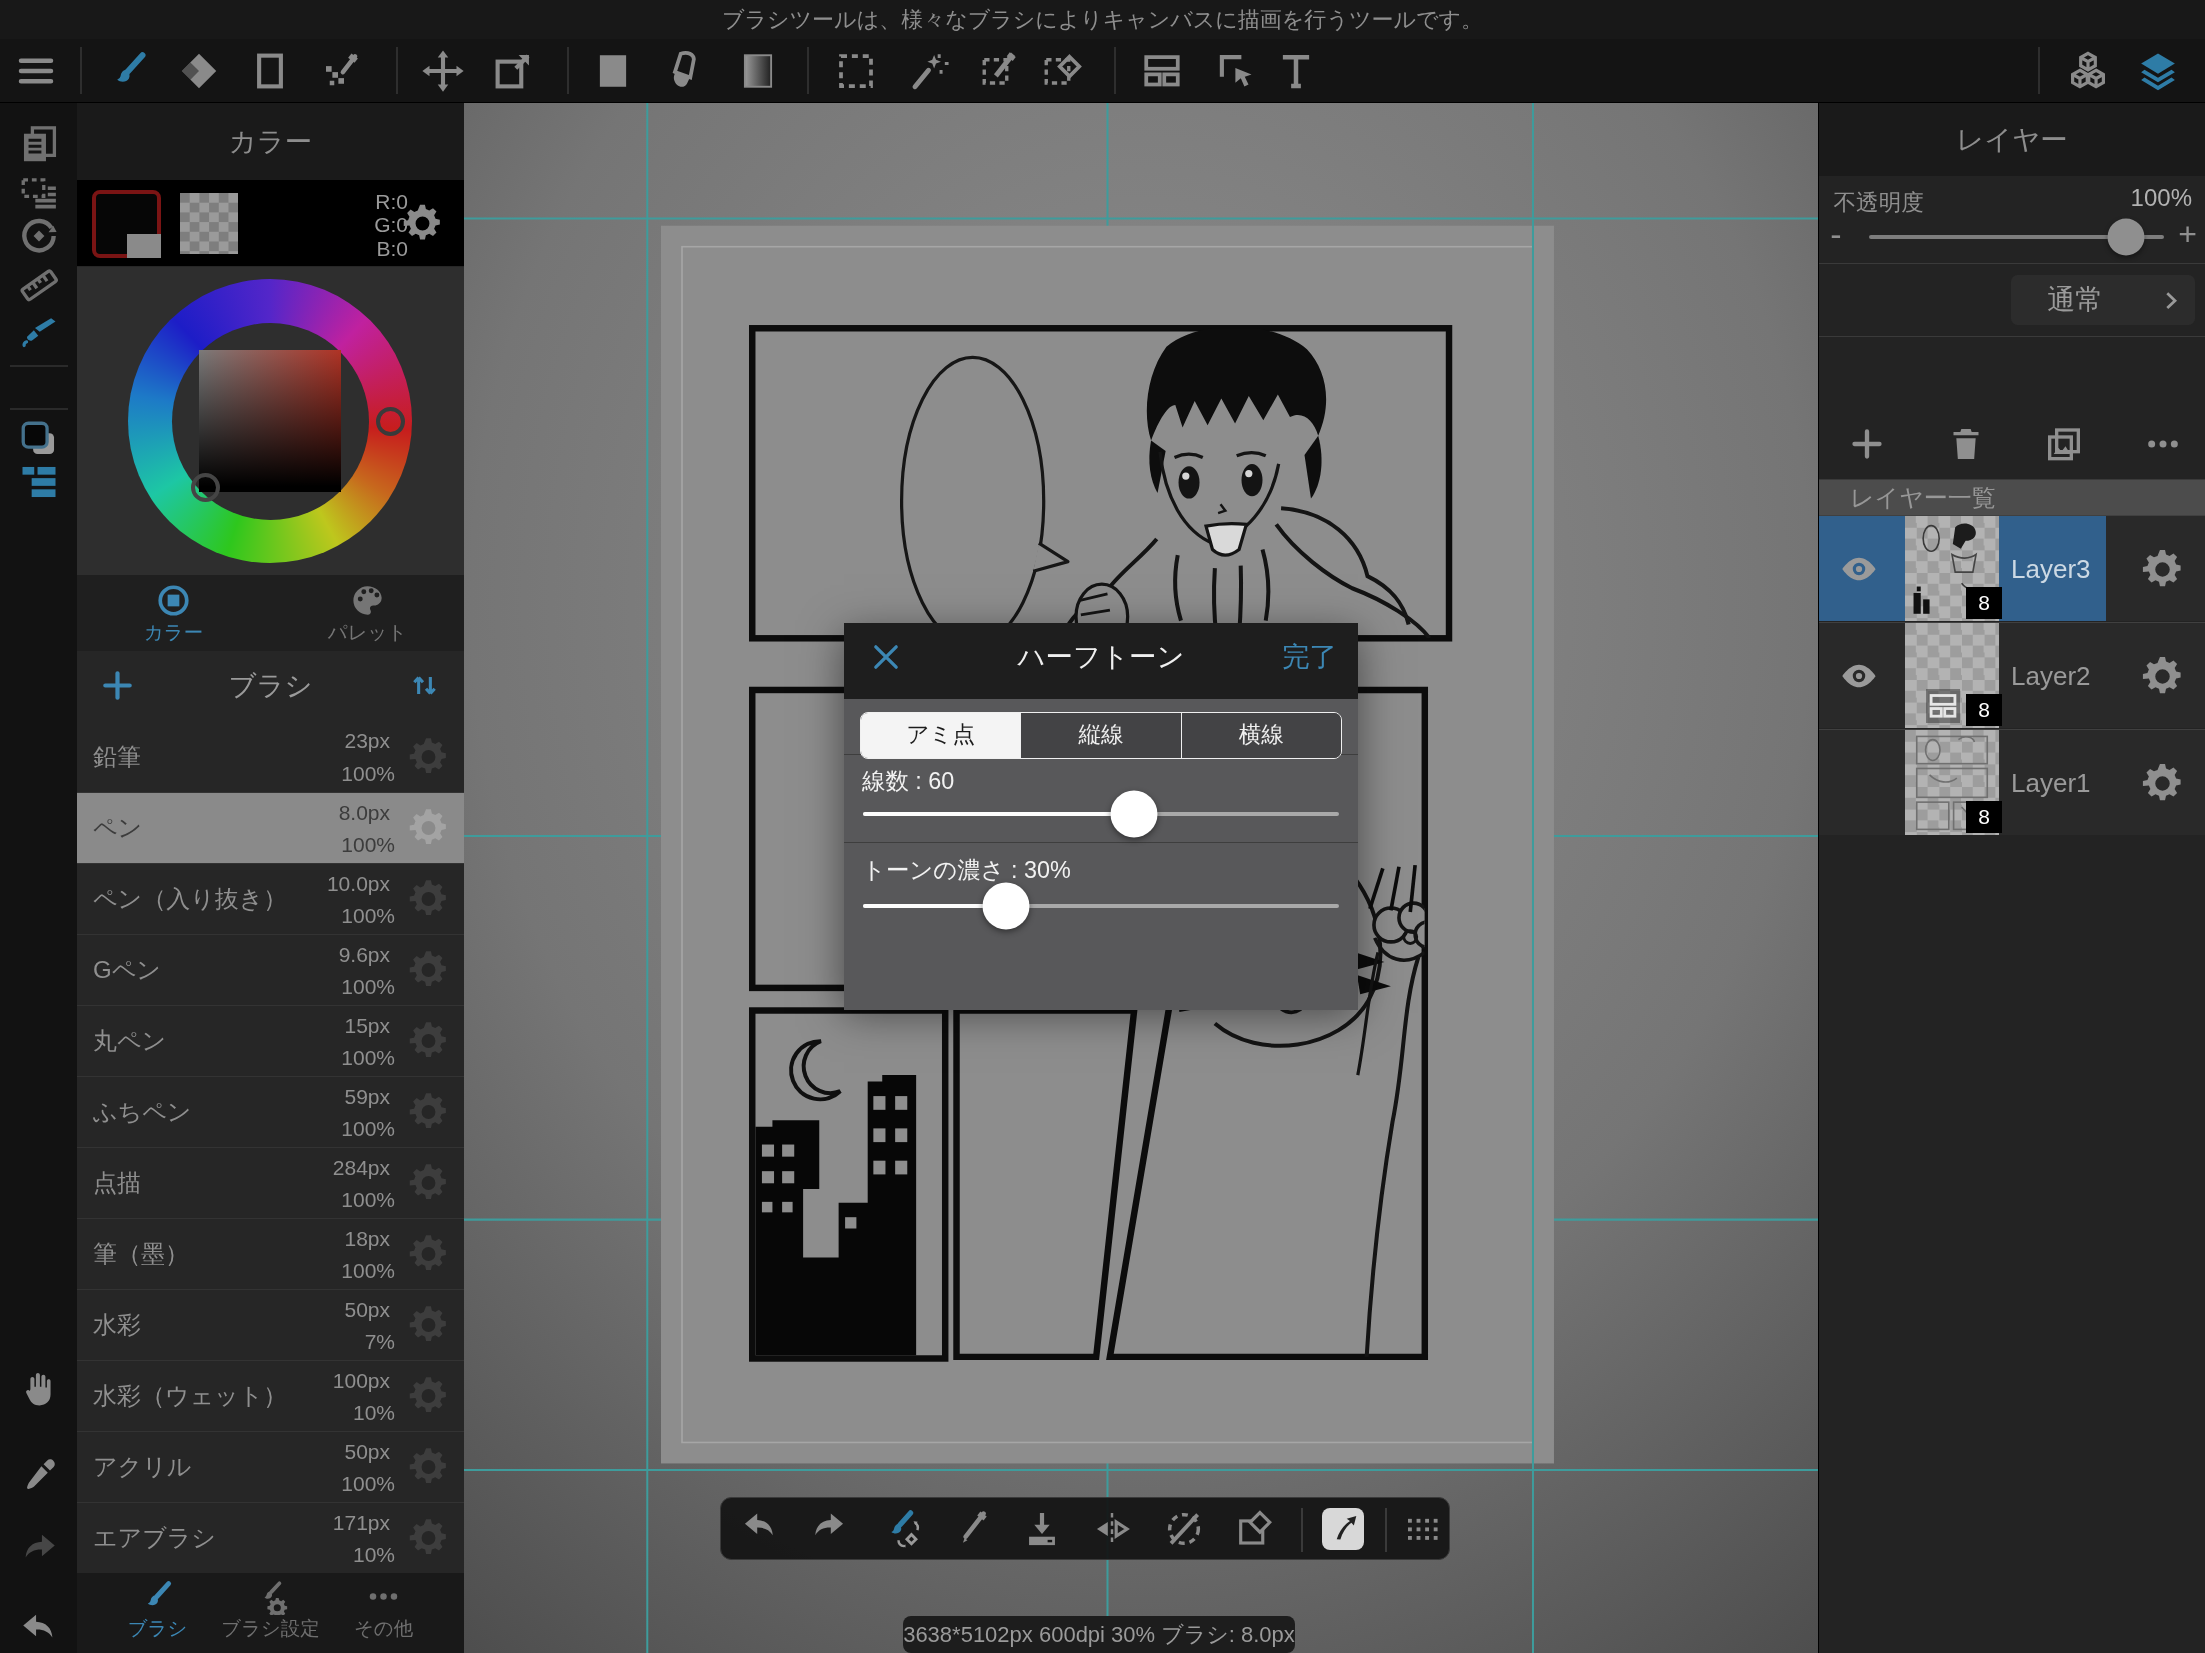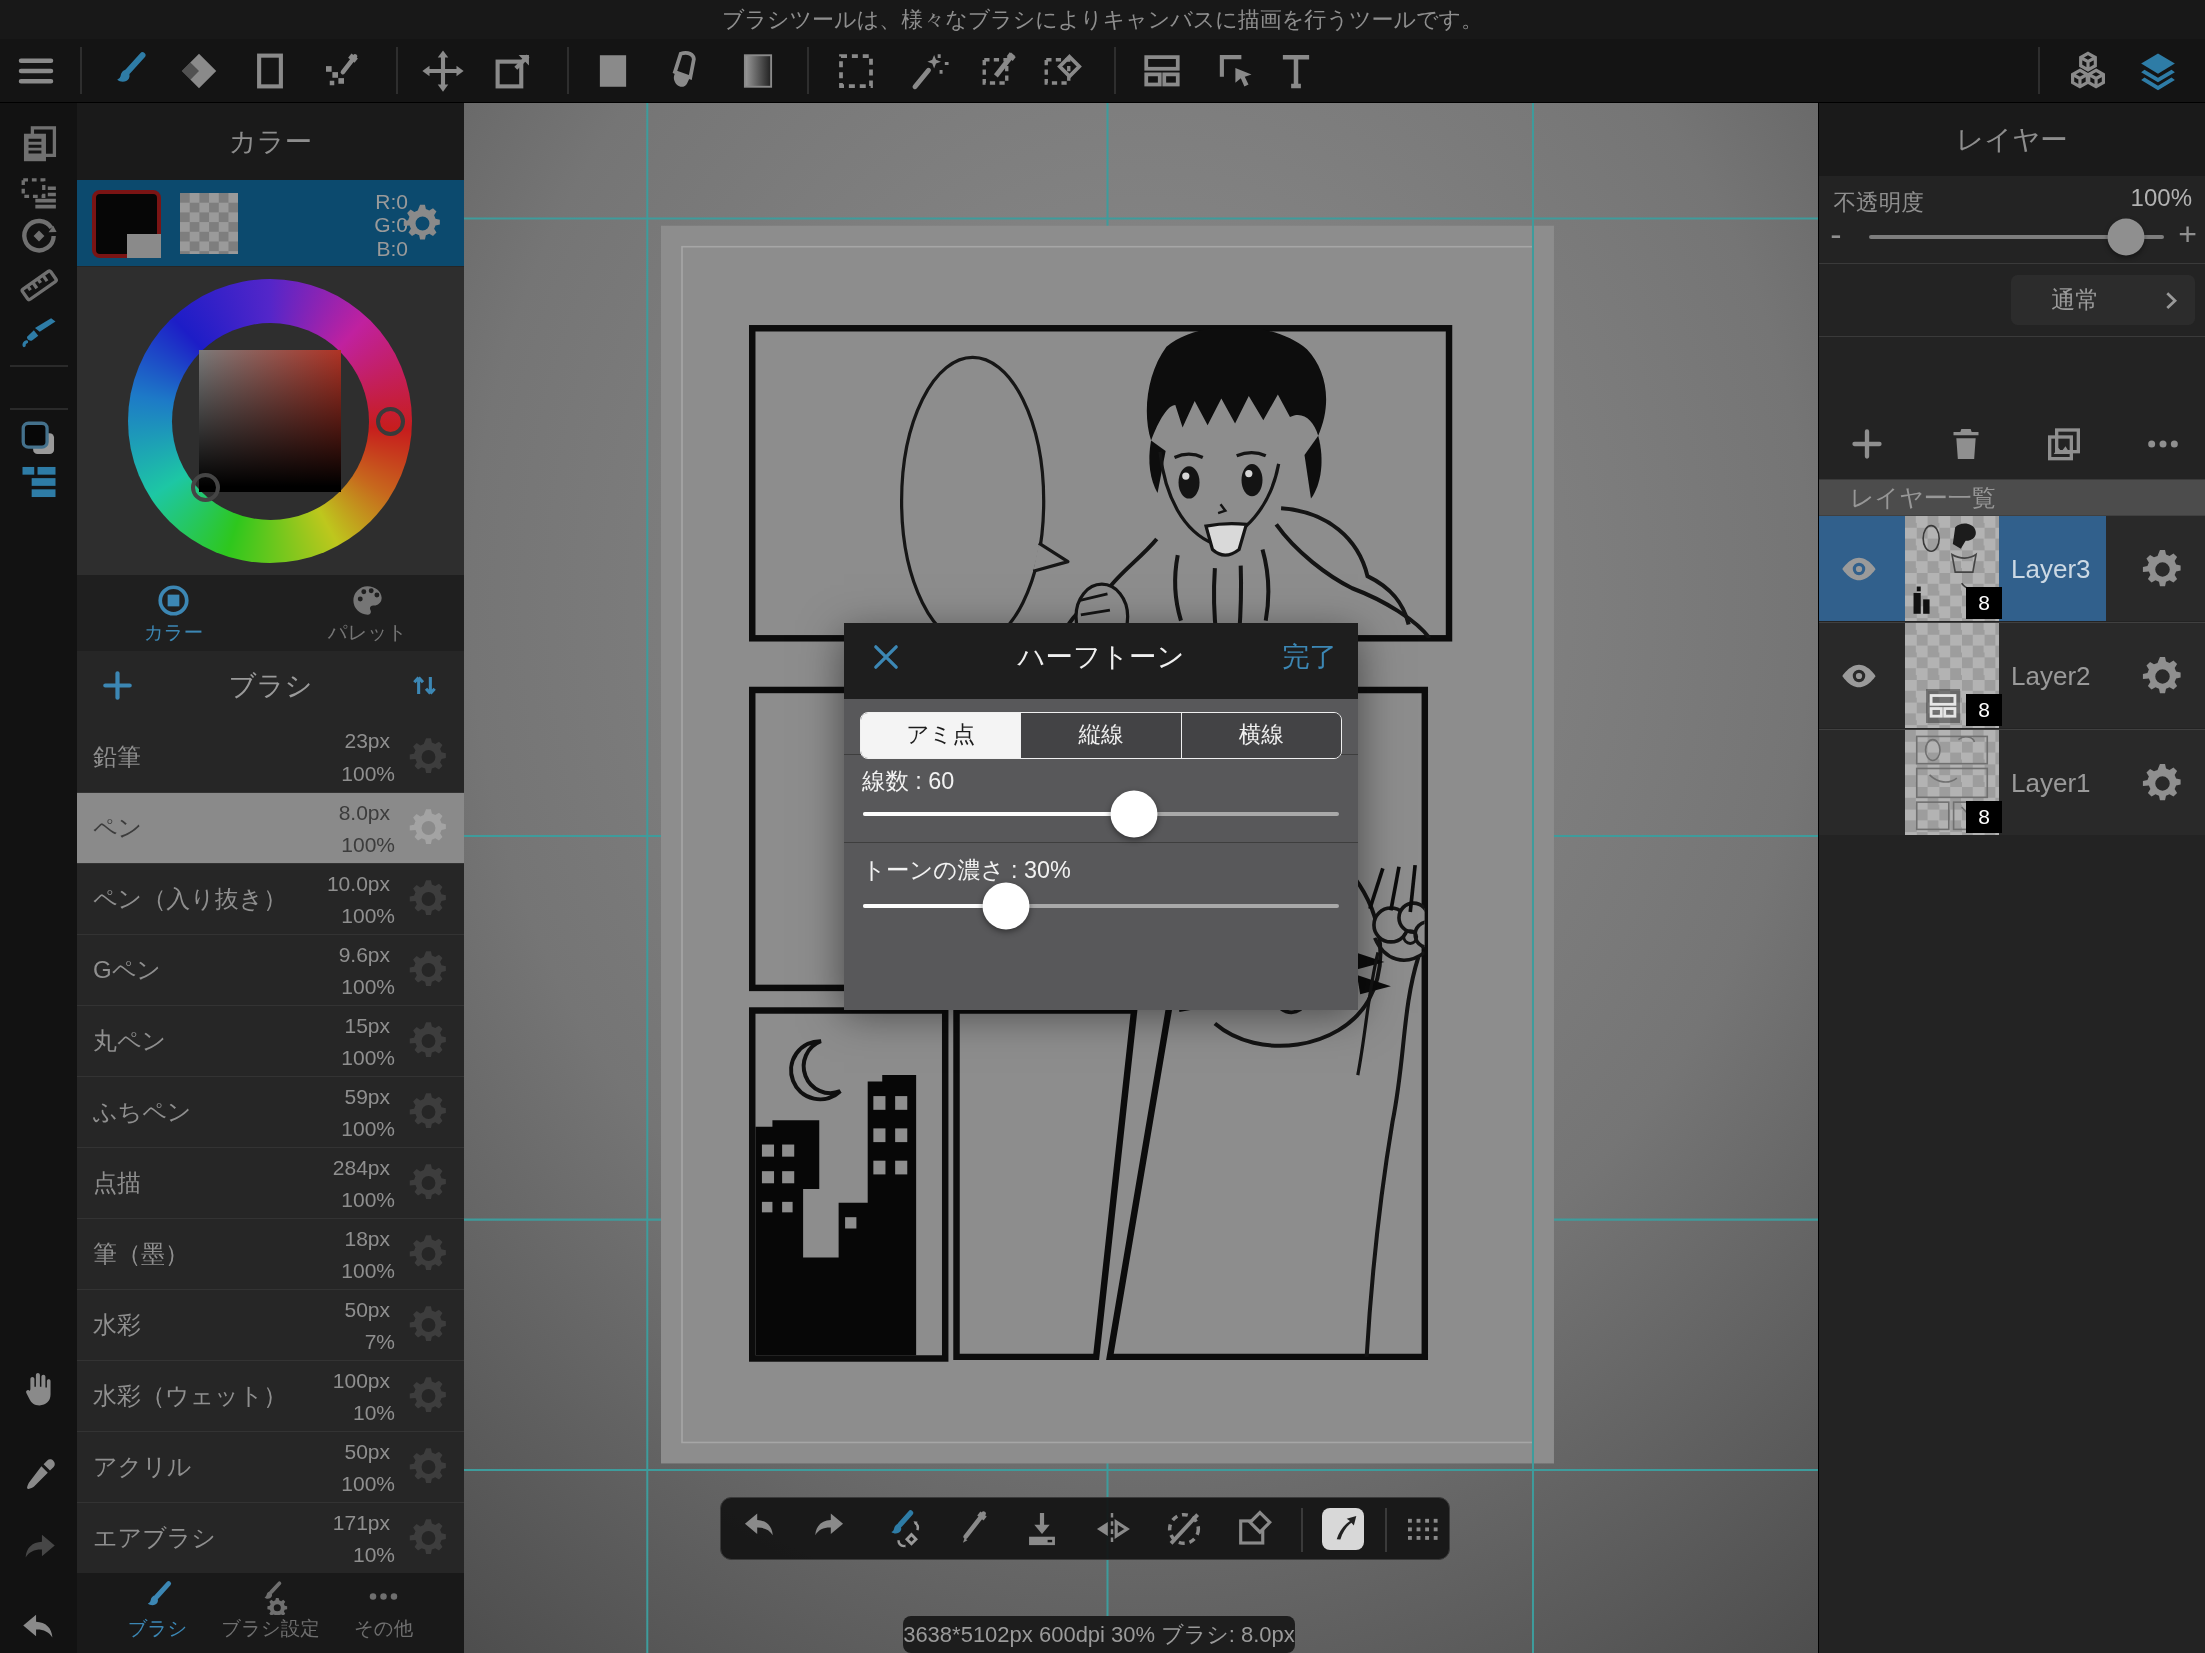--- a/index.html
+++ b/index.html
@@ -25,21 +25,21 @@
   .ri svg { width:100%; height:100%; }
   .ri.blue { color:#2e7ca6; }
   .ri.dim { color:#464646; }
   .ri.bright { color:#8a8a8a; }
   .railsep { position:absolute; left:9.7px; width:58px; height:1.6px; background:#2a2a2a; }
 
   
   .lpanel { position:absolute; left:77px; top:103px; width:387px; height:1551px; background:#262626; }
   .sec-title { background:#1a1a1a; color:#8d8d8d; font-size:27.4px; text-align:center; }
   .cp-header { position:absolute; left:0; top:0; width:100%; height:77px; line-height:77px; }
-  .cp-swatch { position:absolute; left:0; top:77px; width:100%; height:86px; background:#0c4a6e; }
+  .cp-swatch { position:absolute; left:0; top:77px; width:100%; height:86px; background:#000000; }
   .fgswatch { position:absolute; left:14.5px; top:9.7px; width:69px; height:68px; background:#060606;
               border:4px solid #7a1414; border-radius:8px; }
   .fgswatch::after { content:""; position:absolute; right:-4px; bottom:-4px; width:34px; height:24px;
                      background:#8a8a8a; }
   .trswatch { position:absolute; left:103px; top:13px; width:58px; height:61px;
               background:repeating-conic-gradient(#9a9a9a 0 25%, #7e7e7e 0 50%) 0 0/19.4px 19.4px; }
   .rgbtxt { position:absolute; left:202px; top:9.7px; width:129px; color:#9a9a9a; font-size:21px;
             line-height:23.4px; text-align:right; }
   .cp-gear { position:absolute; right:19.4px; top:21px; width:45px; height:45px; color:#8a8a8a; }
   .cp-gear svg { width:100%; height:100%; }
@@ -130,21 +130,21 @@
   .rp-sec { position:absolute; left:0; width:100%; border-bottom:1.6px solid #3a3a3a; }
   .op-label { position:absolute; left:14.5px; top:11.3px; color:#8f8f8f; font-size:22.6px; }
   .op-value { position:absolute; right:13px; top:8px; color:#b2b2b2; font-size:24px; }
   .op-minus { position:absolute; left:11.3px; top:39px; color:#8f8f8f; font-size:34px; }
   .op-plus  { position:absolute; right:8px; top:40px; color:#8f8f8f; font-size:32px; }
   .op-track { position:absolute; left:50px; top:59px; width:295px; height:4px; background:#7d7d7d; border-radius:2.4px; }
   .op-thumb { position:absolute; top:50%; width:37px; height:37px; background:#8f8f8f; border-radius:50%;
               transform:translate(-50%,-50%); box-shadow:0 2.4px 4.8px rgba(0,0,0,.4); }
   .blendbtn { position:absolute; right:9.7px; top:11.3px; width:184px; height:50px; background:#2c2c2c;
               border-radius:6.5px; color:#9a9a9a; }
-  .blendbtn .bl-label { position:absolute; left:0; right:56px; text-align:center; line-height:50px; font-size:24px; }
+  .blendbtn .bl-label { position:absolute; left:0; right:56px; text-align:center; line-height:50px; font-size:28px; }
   .blendbtn .ticn { position:absolute; right:11.3px; top:11.3px; width:27.4px; height:27.4px; }
   .blendbtn .ticn svg { width:100%; height:100%; }
   .rbtn { position:absolute; top:8px; height:50px; background:#2c2c2c; border-radius:6.5px; color:#9a9a9a; }
   .rbtn .ticn { position:absolute; left:13px; top:10.5px; width:29px; height:29px; }
   .rbtn .ticn svg { width:100%; height:100%; }
   .rbtn .rb-label { position:absolute; left:45px; right:0; text-align:center; line-height:50px; font-size:22.6px; }
   .act { position:absolute; top:50%; width:40px; height:40px; transform:translate(-50%,-50%); color:#8f8f8f; }
   .act svg { width:100%; height:100%; }
   .ll-bar { position:absolute; left:0; top:377px; width:100%; height:35px; background:#4c4c4c;
             color:#979797; font-size:24px; line-height:35px; padding-left:31px; }

